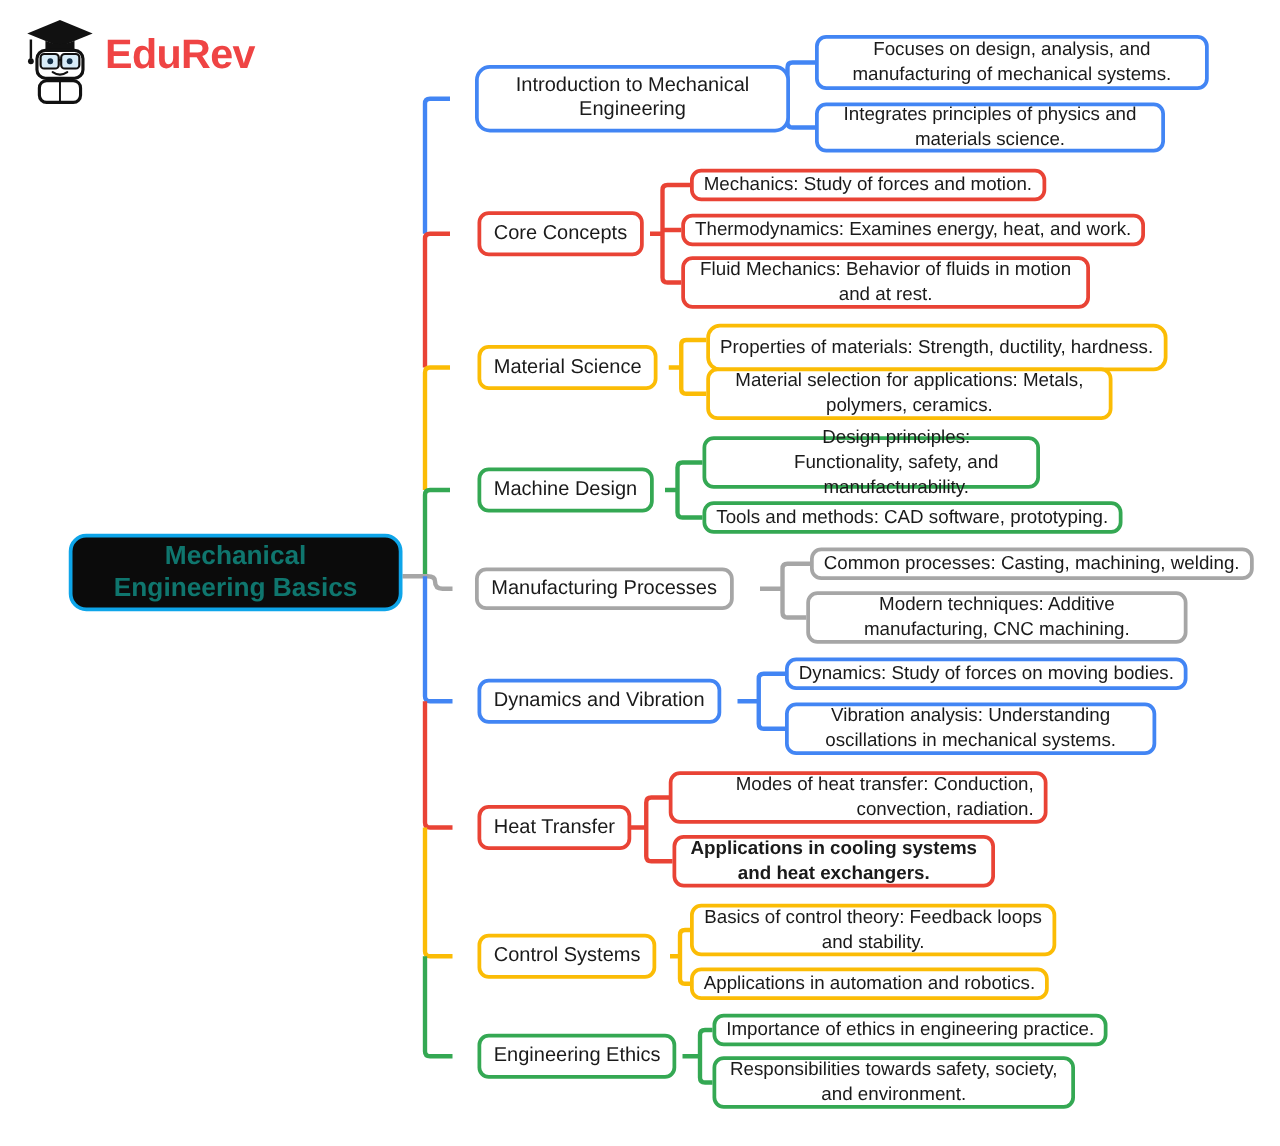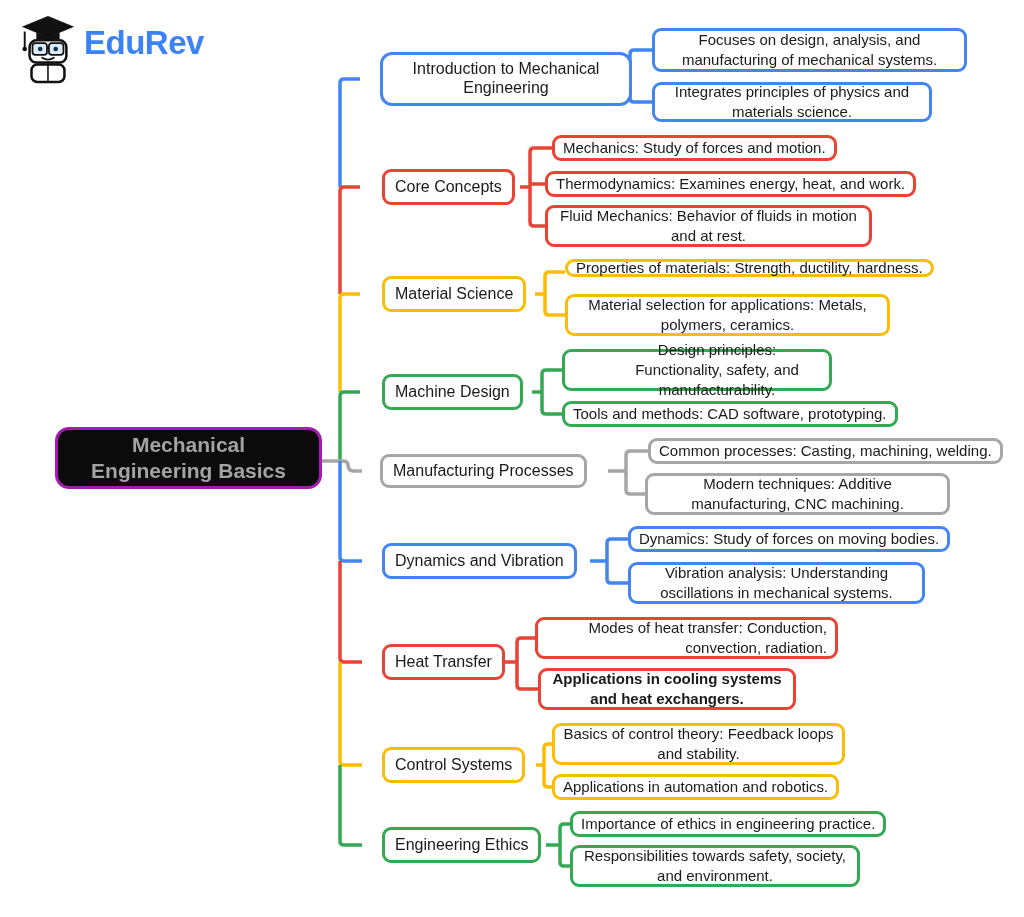--- a/index.html
+++ b/index.html
@@ -17,27 +17,27 @@
   .branch{font-size:16px;line-height:1.18;padding:2px 10px;margin-left:20px;}
   .leaf{font-size:15px;line-height:1.34;padding:2px 8px;}
   .nowrap{white-space:nowrap;}
   .blue{border-color:#4285F4;}
   .red{border-color:#E94335;}
   .yellow{border-color:#FBBC05;}
   .green{border-color:#34A853;}
   .gray{border-color:#A6A6A6;}
   #root-node{
     position:absolute;left:55px;top:427px;width:267px;height:62px;
-    background:#0B0B0B;color:#a3a3a3;border:3px solid #a21caf;border-radius:14px;
+    background:#0B0B0B;color:#0f766e;border:3px solid #0ea5e9;border-radius:14px;
     display:flex;align-items:center;justify-content:center;text-align:center;
     font-size:21px;font-weight:bold;line-height:1.25;box-sizing:border-box;padding:0 14px;
   }
   #brand-text{
     position:absolute;left:84px;top:24px;font-size:33px;font-weight:800;
-    color:#3b82f6;letter-spacing:-0.5px;
+    color:#ef4444;letter-spacing:-0.5px;
   }
   #logo{position:absolute;left:16px;top:10px;}
 </style>
 </head>
 <body>
 
 <div id="canvas">
 
   <svg id="wires" viewBox="0 0 1024 917">
 
@@ -91,21 +91,21 @@
   <div class="node branch yellow nowrap" style="left:362px;top:747px;height:36px;">Control Systems</div>
   <div class="node branch green nowrap" style="left:362px;top:827px;height:36px;">Engineering Ethics</div>
 
   <div class="node leaf blue" style="left:652px;top:28px;width:315px;height:44px;">Focuses on design, analysis, and manufacturing of mechanical systems.</div>
   <div class="node leaf blue" style="left:652px;top:82px;width:280px;height:40px;">Integrates principles of physics and materials science.</div>
 
   <div class="node leaf red nowrap" style="left:552px;top:135px;height:26px;">Mechanics: Study of forces and motion.</div>
   <div class="node leaf red nowrap" style="left:545px;top:171px;height:26px;">Thermodynamics: Examines energy, heat, and work.</div>
   <div class="node leaf red" style="left:545px;top:205px;width:327px;height:42px;">Fluid Mechanics: Behavior of fluids in motion and at rest.</div>
 
-  <div class="node leaf yellow nowrap" style="left:565px;top:259px;height:18px;">Properties of materials: Strength, ductility, hardness.</div>
+  <div class="node leaf yellow nowrap" style="left:565px;top:259px;height:38px;border-radius:11px;">Properties of materials: Strength, ductility, hardness.</div>
   <div class="node leaf yellow" style="left:565px;top:294px;width:325px;height:42px;">Material selection for applications: Metals, polymers, ceramics.</div>
 
   <div class="node leaf green" style="left:562px;top:349px;width:270px;height:42px;padding-left:48px;">Design principles: Functionality, safety, and manufacturability.</div>
   <div class="node leaf green nowrap" style="left:562px;top:401px;height:26px;">Tools and methods: CAD software, prototyping.</div>
 
   <div class="node leaf gray nowrap" style="left:648px;top:438px;height:26px;">Common processes: Casting, machining, welding.</div>
   <div class="node leaf gray" style="left:645px;top:473px;width:305px;height:42px;">Modern techniques: Additive manufacturing, CNC machining.</div>
 
   <div class="node leaf blue nowrap" style="left:628px;top:526px;height:26px;">Dynamics: Study of forces on moving bodies.</div>
   <div class="node leaf blue" style="left:628px;top:562px;width:297px;height:42px;">Vibration analysis: Understanding oscillations in mechanical systems.</div>

